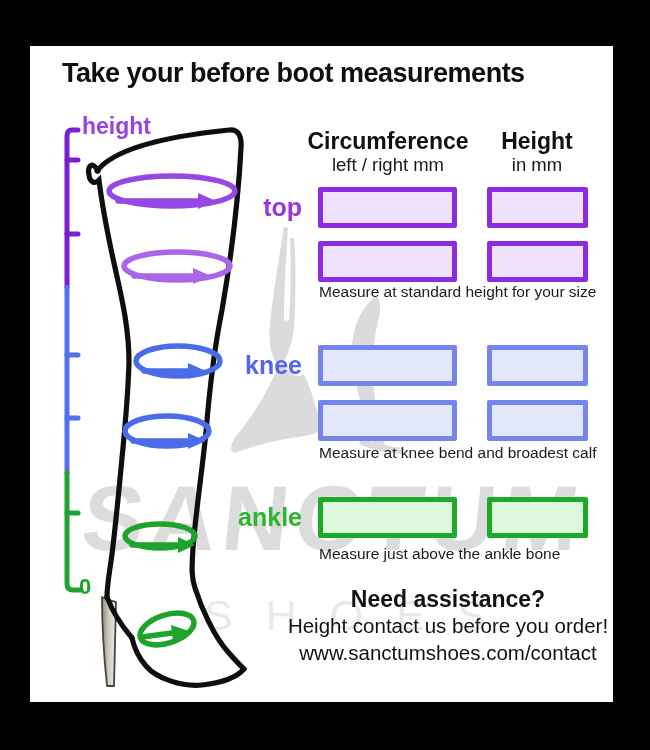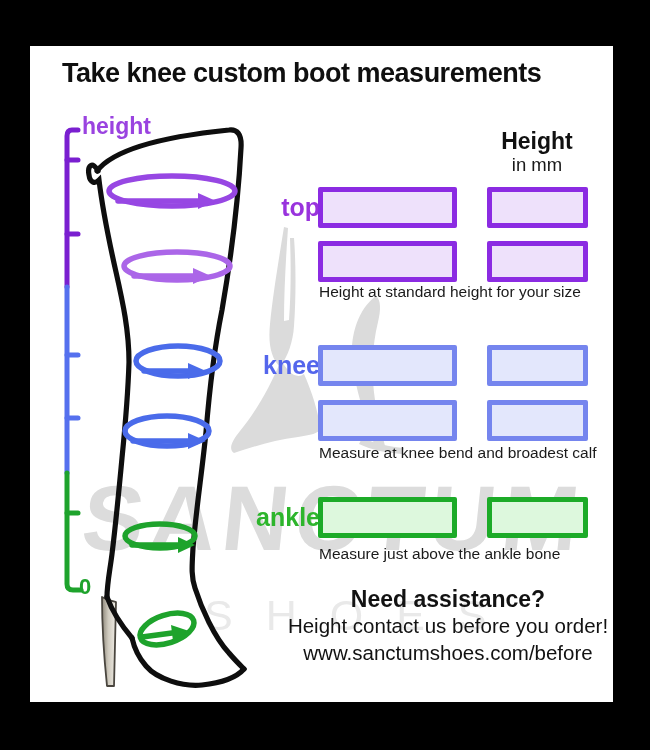--- a/index.html
+++ b/index.html
@@ -45,21 +45,21 @@
   
   .content-label{position:absolute; z-index:3; white-space:nowrap;}
   .height-label{left:52px; top:67px; font-size:23px; font-weight:bold; color:#9a43e0;}
   .zero-label{left:49px; top:528px; font-size:22px; font-weight:bold; color:var(--green-ruler,#1ea32c);}
   .col-header{position:absolute; z-index:3; text-align:center; line-height:1.1;}
   .col-header .hd{font-size:23px; font-weight:bold; color:#111;}
   .col-header .sub{font-size:18.5px; color:#191919; margin-top:1px;}
   .col-circ{left:256px; top:83px; width:204px;}
   .col-ht{left:406px; top:83px; width:202px;}
   .row-label{
-    position:absolute; z-index:3; left:160px; width:130px;
+    position:absolute; z-index:3; left:142px; width:130px;
     height:41px; line-height:41px; text-align:right;
     font-size:25px; font-weight:bold; white-space:nowrap;
   }
   .field{
     position:absolute; z-index:3; height:41px;
     border:5px solid; border-radius:2px;
   }
   .field.c1{left:288px; width:139px;}
   .field.c2{left:457px; width:101px;}
   .purple .row-label, .lbl-purple{color:var(--purple-label,#9933dd);}
@@ -167,50 +167,54 @@
         <polygon points="178,537 195,545 178,553" fill="#1ea32c" stroke="none"></polygon>
       </g>
       <g stroke="#1ea32c" stroke-width="5.5">
         <ellipse cx="167" cy="629" rx="28" ry="14" transform="rotate(-18 167 629)"></ellipse>
         <path d="M142,637 L172,633"></path>
         <polygon points="171,625 189,631 173,641" fill="#1ea32c" stroke="none"></polygon>
       </g>
     </g>
   </svg>
 
-  <h1 class="page-title">Take knee custom boot measurements</h1>
+  <h1 class="page-title">Take your before boot measurements</h1>
 
   <div class="content-label height-label">height</div>
   <div class="content-label zero-label">0</div>
 
+  <div class="col-header col-circ">
+    <div class="hd">Circumference</div>
+    <div class="sub">left / right mm</div>
+  </div>
   <div class="col-header col-ht">
     <div class="hd">Height</div>
     <div class="sub">in mm</div>
   </div>
 
   <div class="row-label lbl-purple" style="top:141px">top</div>
   <div class="field c1 f-purple" style="top:141px"></div>
   <div class="field c2 f-purple" style="top:141px"></div>
 
   <div class="field c1 f-purple" style="top:195px"></div>
   <div class="field c2 f-purple" style="top:195px"></div>
-  <div class="note" style="top:237px">Height at standard height for your size</div>
+  <div class="note" style="top:237px">Measure at standard height for your size</div>
 
   <div class="row-label lbl-blue" style="top:299px">knee</div>
   <div class="field c1 f-blue" style="top:299px"></div>
   <div class="field c2 f-blue" style="top:299px"></div>
 
   <div class="field c1 f-blue" style="top:354px"></div>
   <div class="field c2 f-blue" style="top:354px"></div>
   <div class="note" style="top:398px">Measure at knee bend and broadest calf</div>
 
   <div class="row-label lbl-green" style="top:451px">ankle</div>
   <div class="field c1 f-green" style="top:451px"></div>
   <div class="field c2 f-green" style="top:451px"></div>
   <div class="note" style="top:499px">Measure just above the ankle bone</div>
 
   <div class="footer">
     <div class="assist">Need assistance?</div>
     <div class="fline">Height contact us before you order!</div>
-    <div class="fline">www.sanctumshoes.com/before</div>
+    <div class="fline">www.sanctumshoes.com/contact</div>
   </div>
 
 </div>
 
 </body></html>

